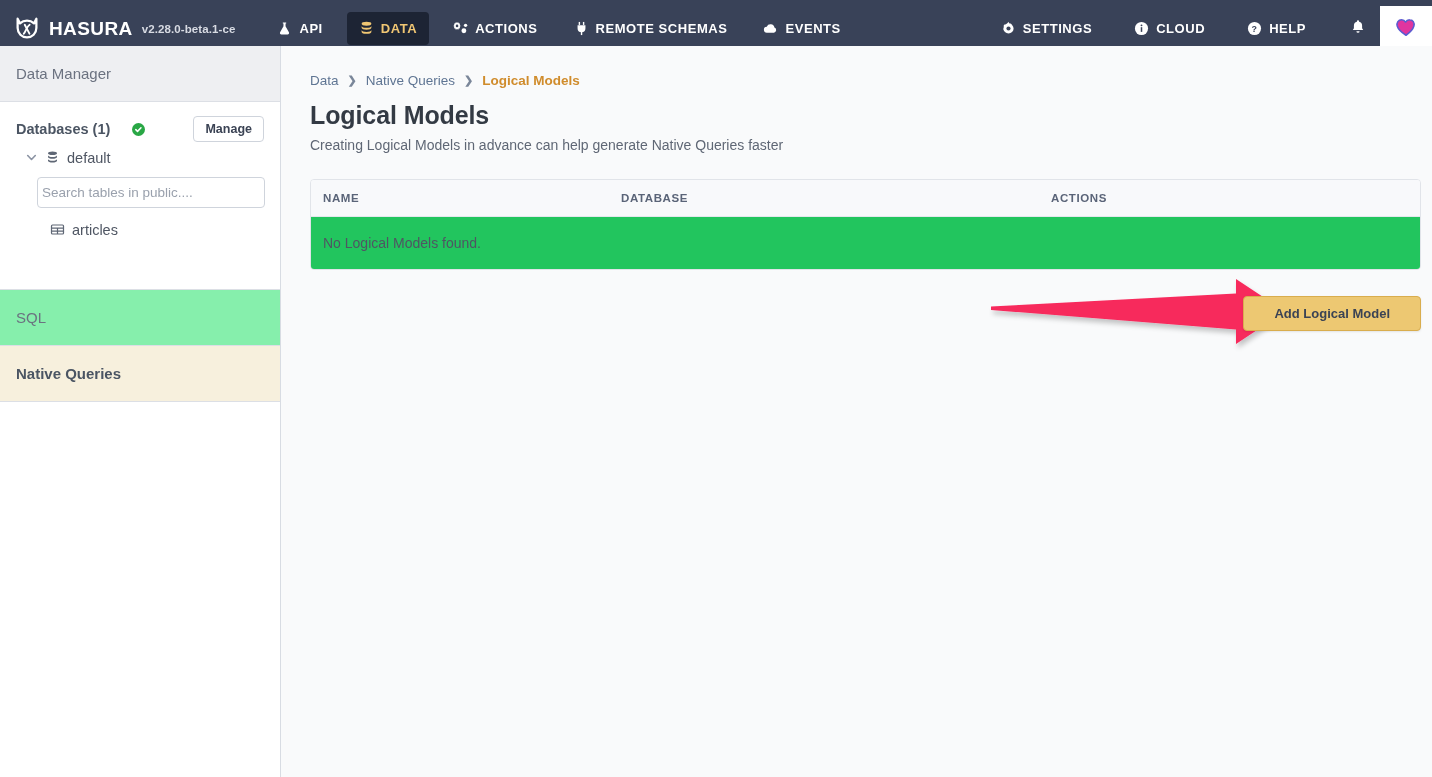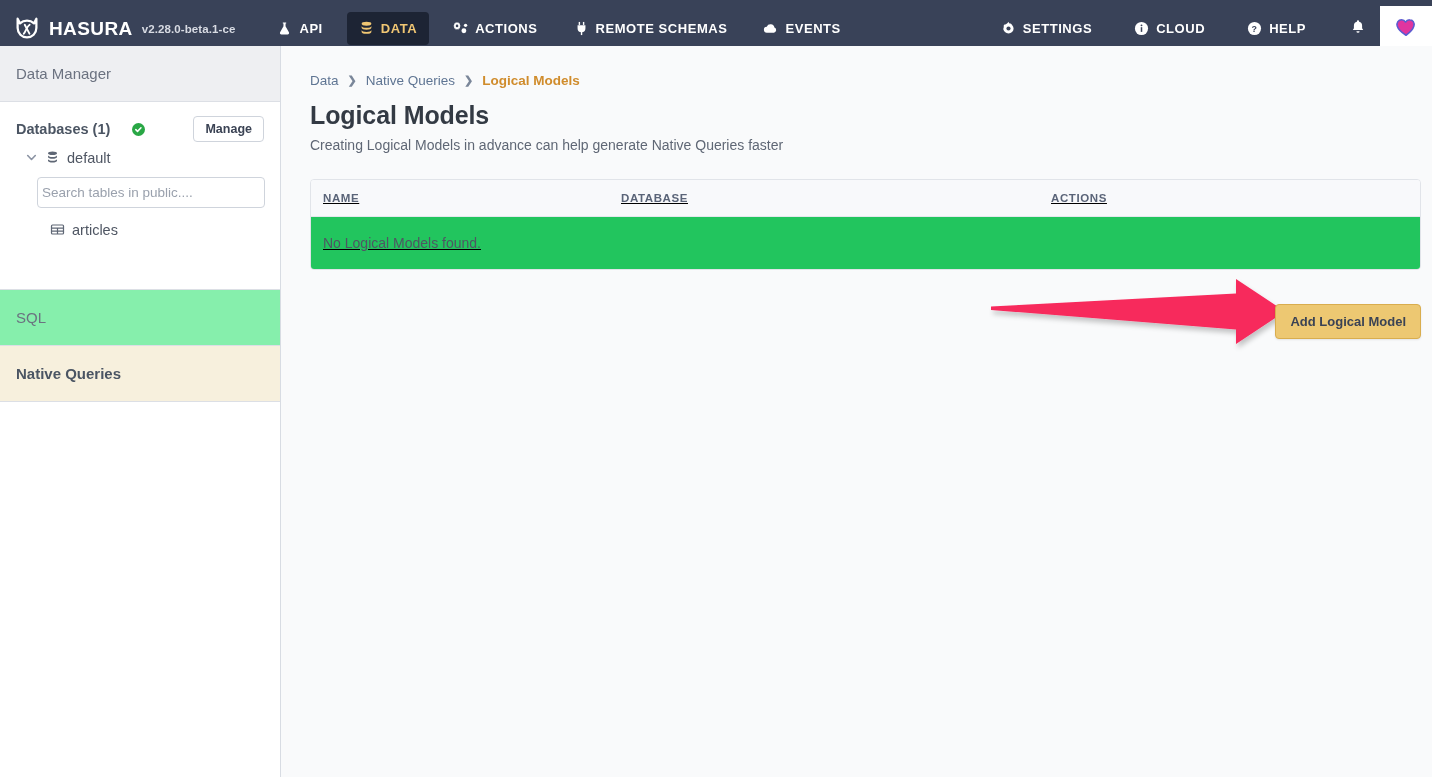--- a/index.html
+++ b/index.html
@@ -135,46 +135,45 @@
     padding: 6px 14px 9px 14px; cursor: pointer;
     border-bottom: 2.5px solid transparent; margin-bottom: -1px;
   }
   .tab.active { color: #d08c2c; border-bottom-color: #d89a3c; }
 
   .table-card {
     margin-top: 26px; width: 1111px;
     background: #ffffff;
     border: 1px solid #e1e4e9; border-radius: 4px;
     overflow: hidden;
-    text-decoration: underline;
   }
   .tbl { width: 100%; border-collapse: collapse; table-layout: fixed; }
   .tbl th {
     background: #f8f9fb; text-align: left;
     font-size: 11.5px; font-weight: 700; color: #5a6478;
     letter-spacing: .6px; padding: 12px 12px; height: 34px;
     border-bottom: 1px solid #e5e8ed;
   }
   .tbl td {
     font-size: 14px; color: #4f5663;
     padding: 14px 12px; height: 52px; background: #22c55e;
   }
   .col-name { width: 298px; }
   .col-db { width: 430px; }
 
   .action-row {
     position: relative; width: 1111px; height: 60px;
     margin-top: 18px;
   }
   .add-btn {
-    position: absolute; right: 0; top: 16px;
+    position: absolute; right: 0; top: 8px;
     background: #edc872; border: 1px solid #d9ad4e;
     border-radius: 4px; color: #3b4354;
     font-size: 13px; font-weight: 700;
-    padding: 9px 14px; cursor: pointer;
+    padding: 9px 30px; cursor: pointer;
     font-family: "Liberation Sans", sans-serif;
     box-shadow: 0 1px 2px rgba(0,0,0,.09);
   }
   .arrow-anno {
     position: absolute; left: 679px; top: -14px;
     width: 300px; height: 80px;
     pointer-events: none;
   }
 </style>
 </head>

